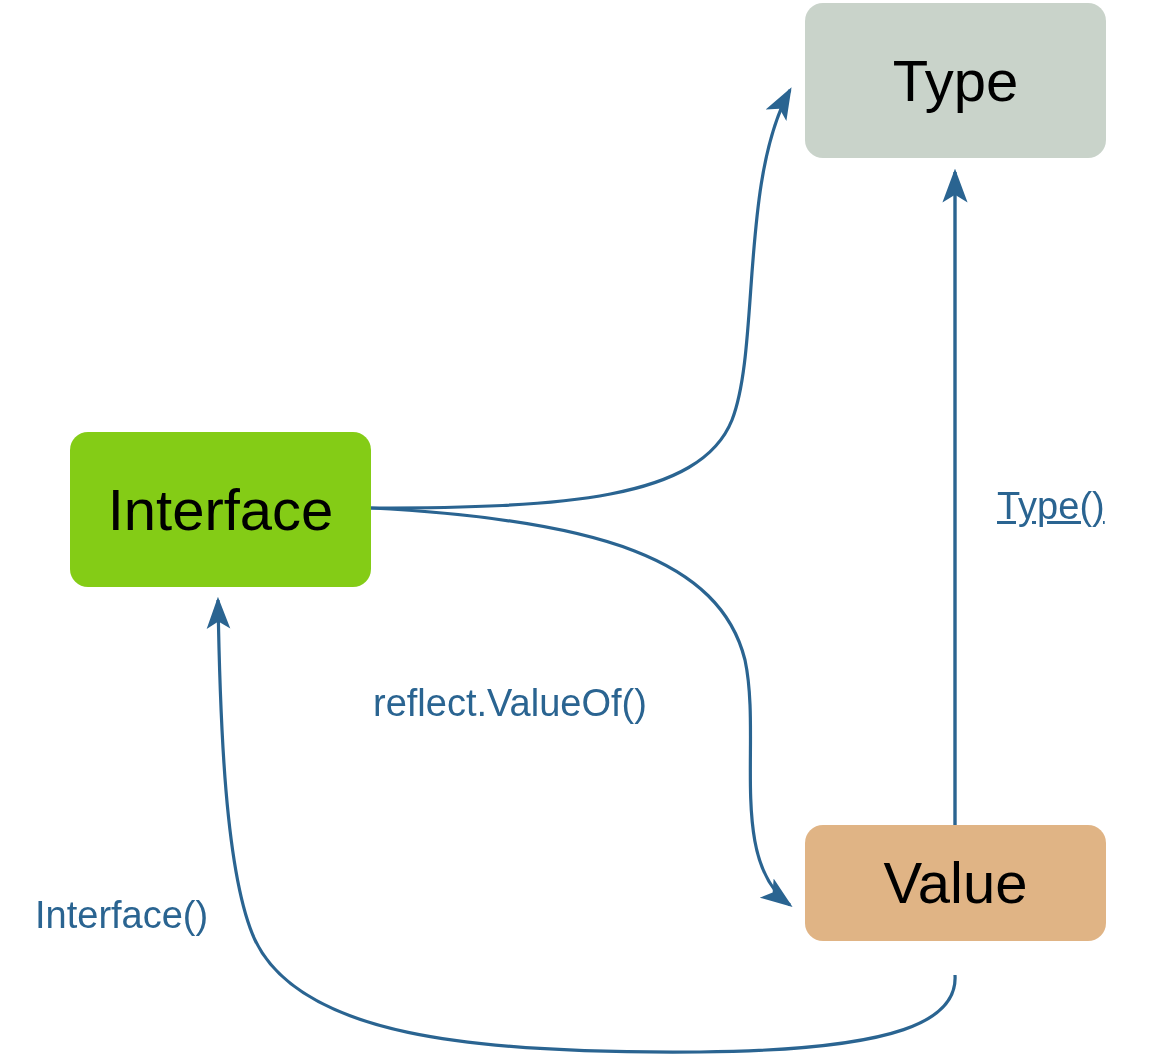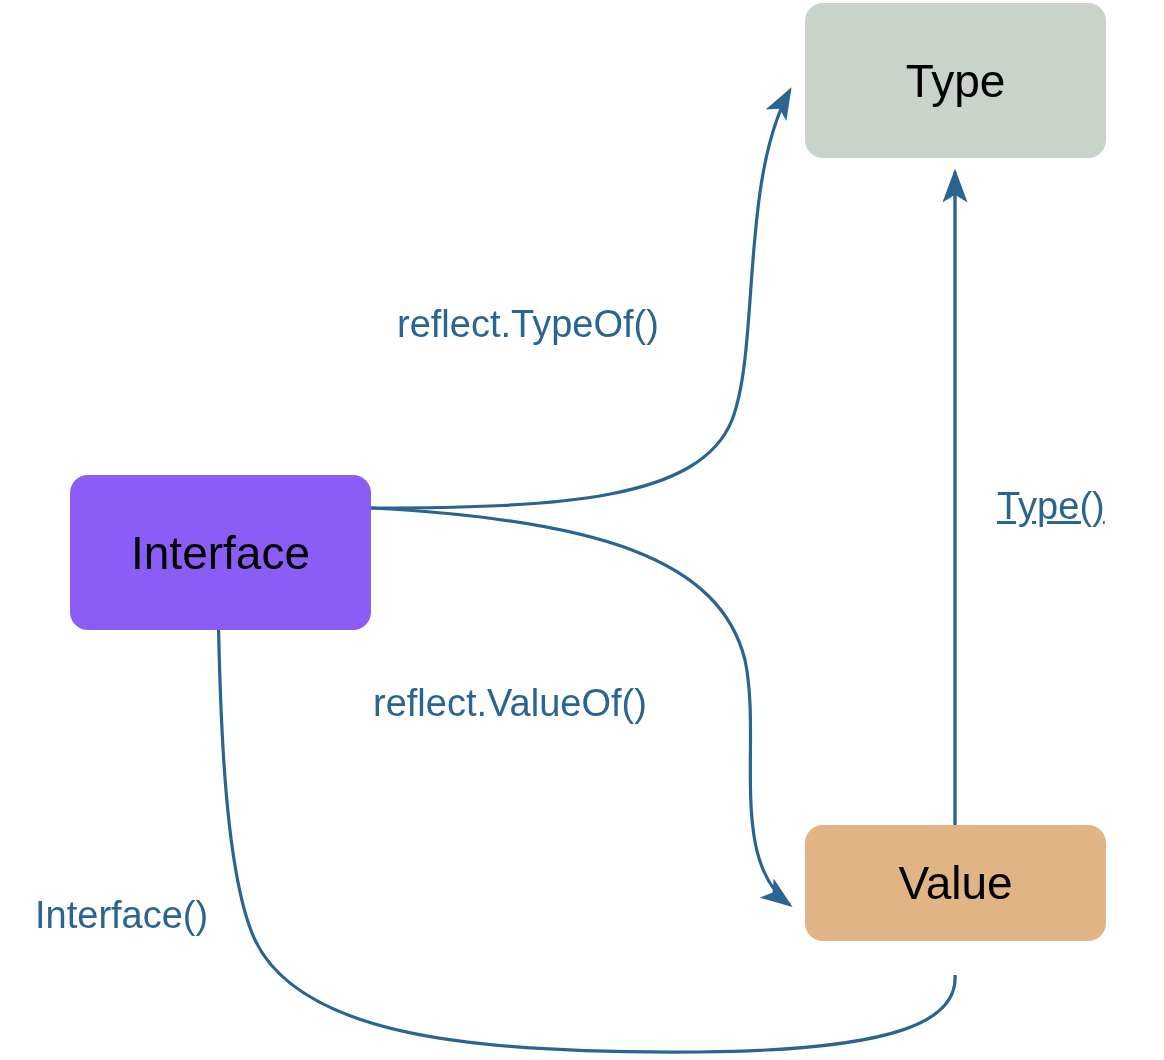--- a/index.html
+++ b/index.html
@@ -25,21 +25,21 @@
     height: 1060px;
   }
   .node {
     position: absolute;
     display: flex;
     align-items: center;
     justify-content: center;
     border-radius: 18px;
     box-sizing: border-box;
     color: #000000;
-    font-size: 46px;
+    font-size: 58px;
     font-family: "Liberation Sans", sans-serif;
     letter-spacing: 0px;
     line-height: 1;
     user-select: none;
   }
   .edge-label {
     position: absolute;
     color: #2a6491;
     font-size: 38px;
     font-family: "Liberation Sans", sans-serif;
@@ -62,33 +62,32 @@
 
     <path d="M 371,508 C 560,508 700,500 732,420 C 760,348 740,180 790,90" fill="none" stroke="#2a6491" stroke-width="3.2" marker-end="url(#arrowhead)"></path>
 
     <path d="M 371,508 C 600,520 720,560 745,660 C 762,740 728,860 790,905" fill="none" stroke="#2a6491" stroke-width="3.2" marker-end="url(#arrowhead)"></path>
 
     <path d="M 955,825 L 955,172" fill="none" stroke="#2a6491" stroke-width="3.4" marker-end="url(#arrowhead)"></path>
 
     <path d="M 955,975 C 958,1020 900,1050 700,1052 C 470,1054 300,1035 255,940 C 225,875 220,720 218,600" fill="none" stroke="#2a6491" stroke-width="3.2" marker-end="url(#arrowhead)"></path>
   </svg>
 
-  <div class="node" style="left:70px; top:432px; width:301px; height:155px; background:#8b5cf6;margin-top:43px;">
+  <div class="node" style="left:70px; top:432px; width:301px; height:155px; background:#84cc16;">
     <span>Interface</span>
   </div>
 
   <div class="node" style="left:805px; top:3px; width:301px; height:155px; background:#c9d3ca;">
     <span>Type</span>
   </div>
 
   <div class="node" style="left:805px; top:825px; width:301px; height:116px; background:#e0b485;">
     <span>Value</span>
   </div>
 
-  <div class="edge-label" style="left:397px; top:305px;">reflect.TypeOf()</div>
 
   <div class="edge-label" style="left:373px; top:668px;margin-top:16px;">reflect.ValueOf()</div>
 
   <div class="edge-label" style="left:997px; top:487px;text-decoration:underline;">Type()</div>
 
   <div class="edge-label" style="left:35px; top:896px;">Interface()</div>
 
 </div>
 
 </body></html>

